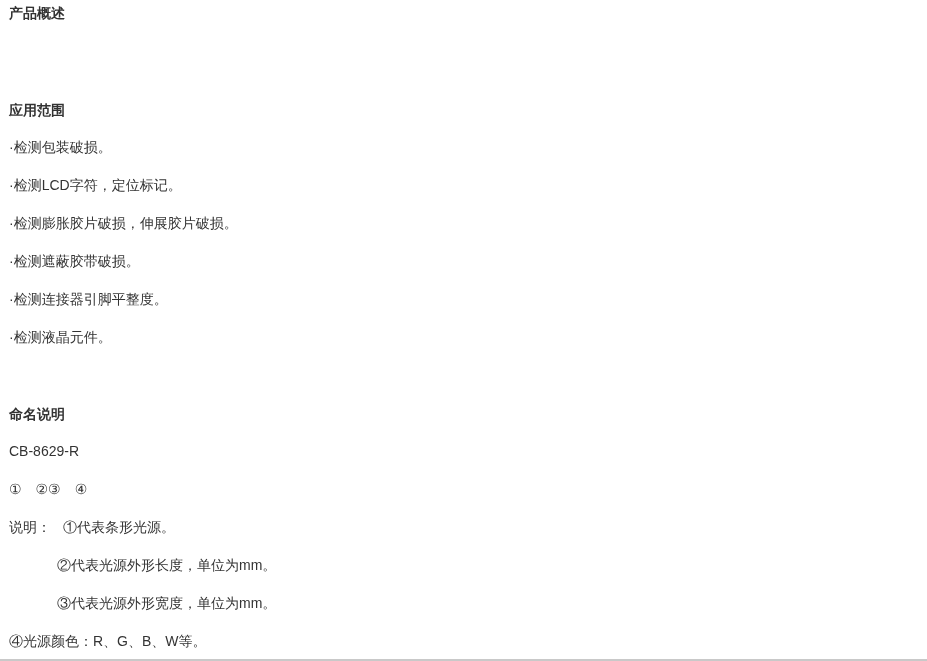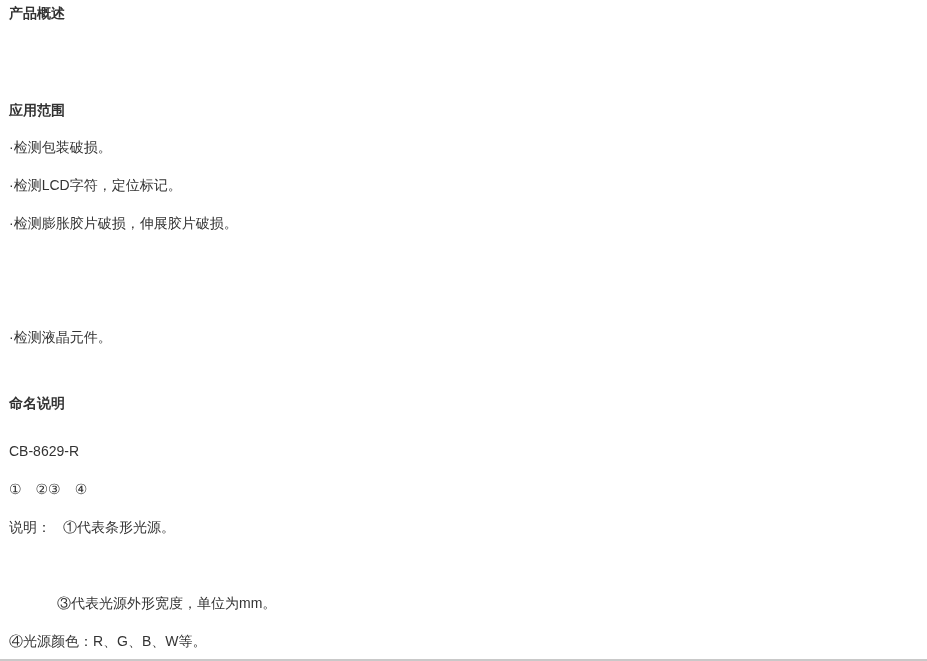--- a/index.html
+++ b/index.html
@@ -48,36 +48,39 @@
 
 
   <div class="block heading" style="top:100px">应用范围</div>
 
   <div class="block" style="top:137px">·检测包装破损。</div>
 
   <div class="block" style="top:213px">·检测膨胀胶片破损，伸展胶片破损。</div>
 
   <div class="block" style="top:175px">·检测LCD字符，定位标记。</div>
 
+  <div class="block" style="top:251px">·检测遮蔽胶带破损。</div>
 
+  <div class="block" style="top:289px">·检测连接器引脚平整度。</div>
 
   <div class="block" style="top:327px">·检测液晶元件。</div>
 
 
-  <div class="block heading" style="top:393px">命名说明</div>
+  <div class="block heading" style="top:404px">命名说明</div>
 
   <div class="block" style="top:441px">CB-8629-R</div>
 
   <div class="block" style="top:479px">①　②③　④</div>
 
   <div class="block notes-line" style="top:517px">
     <span>说明：</span>
     <span>①代表条形光源。</span>
   </div>
 
+  <div class="block indent" style="top:555px">②代表光源外形长度，单位为mm。</div>
 
   <div class="block indent" style="top:593px">③代表光源外形宽度，单位为mm。</div>
 
   <div class="block" style="top:631px">④光源颜色：R、G、B、W等。</div>
 
   <div class="divider"></div>
 
 </div>
 
 </body></html>

